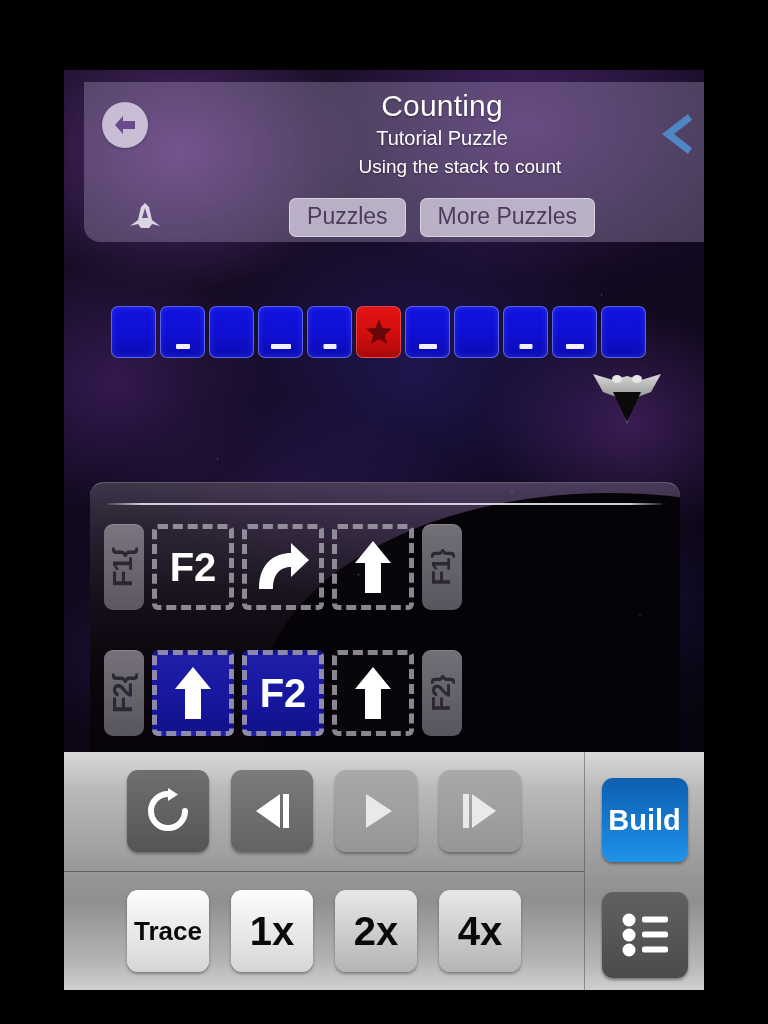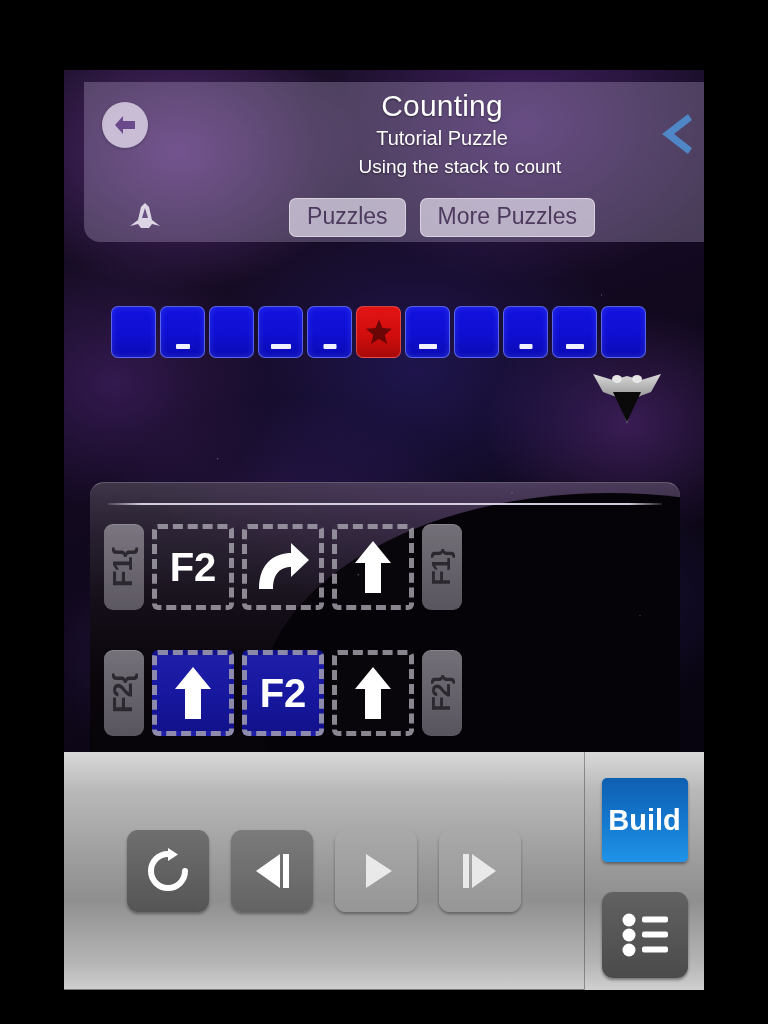--- a/index.html
+++ b/index.html
@@ -209,21 +209,21 @@
     width: 82px; height: 82px; border-radius: 11px;
     display: flex; align-items: center; justify-content: center;
     color: #0a0a0a; box-shadow: 0 2px 3px rgba(0,0,0,0.35);
   }
   .spd.bright { background: linear-gradient(180deg, #fdfdfd, #d6d6d6); }
   .spd.grey   { background: linear-gradient(180deg, #e8e8e8, #b4b4b4); }
   .spd .txt { font-size: 40px; font-weight: bold; line-height: 1; }
   .spd.trace .txt { font-size: 26px; }
 
   .build {
-    width: 86px; height: 84px; border-radius: 5px;
+    width: 86px; height: 84px; border-radius: 11px;
     background: linear-gradient(180deg, #0f5fb0 0%, #1272c8 40%, #1f93e8 100%);
     color: #fff; font-size: 29px; font-weight: bold;
     display: flex; align-items: center; justify-content: center;
     box-shadow: 0 2px 3px rgba(0,0,0,0.4);
     margin-top: 26px;
   }
   .listbtn {
     width: 86px; height: 86px; border-radius: 11px;
     background: linear-gradient(180deg, #616161, #4b4b4b);
     display: flex; align-items: center; justify-content: center;
@@ -390,20 +390,34 @@
               <path d="M12 5 L12 39 L38 22 Z" fill="#e9e9e9"></path>
             </svg>
           </div>
           <div class="ctrl dim">
             <svg width="44" height="44" viewBox="0 0 44 44">
               <rect x="5" y="5" width="6" height="34" fill="#e9e9e9"></rect>
               <path d="M14 5 L14 39 L38 22 Z" fill="#e9e9e9"></path>
             </svg>
           </div>
         </div>
+      <div class="tb-row" id="sp-row">
+          <div class="spd bright trace">
+            <span class="txt">Trace</span>
+          </div>
+          <div class="spd bright">
+            <span class="txt">1x</span>
+          </div>
+          <div class="spd grey">
+            <span class="txt">2x</span>
+          </div>
+          <div class="spd grey">
+            <span class="txt">4x</span>
+          </div>
+        </div>
     </div>
     <div class="tb-side">
       <div class="build">Build</div>
       <div class="listbtn">
         <svg width="50" height="48" viewBox="0 0 50 48">
           <circle cx="9" cy="9" r="6.5" fill="#fff"></circle>
           <circle cx="9" cy="24" r="6.5" fill="#fff"></circle>
           <circle cx="9" cy="39" r="6.5" fill="#fff"></circle>
           <rect x="22" y="5.5" width="26" height="6" rx="2" fill="#fff"></rect>
           <rect x="22" y="20.5" width="26" height="6" rx="2" fill="#fff"></rect>

